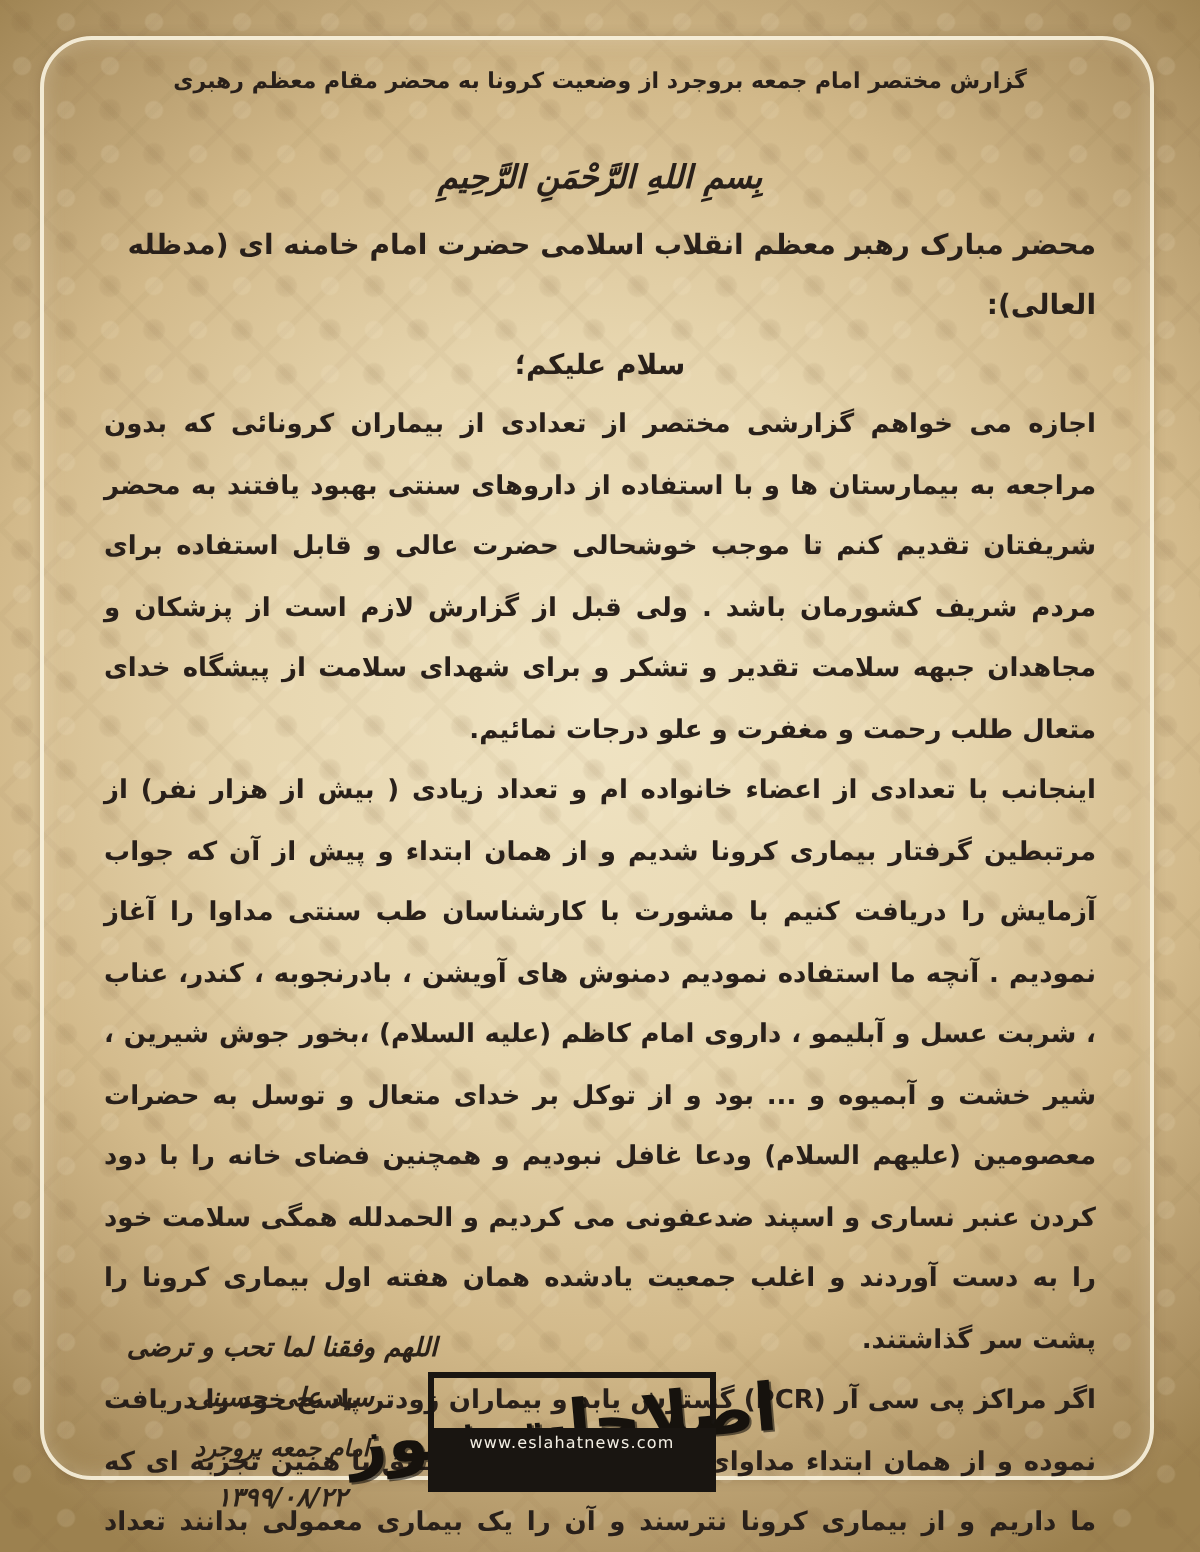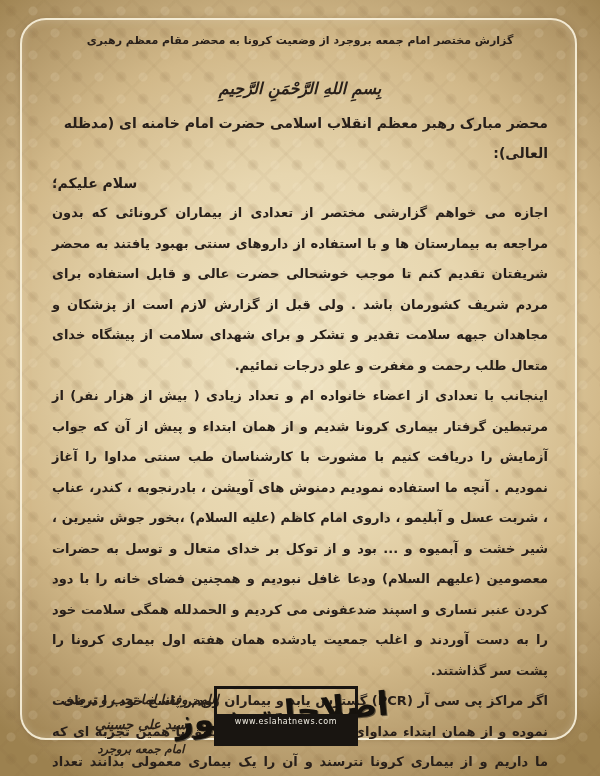--- a/index.html
+++ b/index.html
@@ -33,21 +33,21 @@
     padding:30px 52px 0 52px;
     direction:rtl;
     color:#29201а;
     color:#29201a;
     font-weight:bold;
   }
 
   .title{text-align:center;font-size:11px;line-height:22px;letter-spacing:0;}
   .bismillah{text-align:center;font-size:16px;line-height:26px;margin-top:24px;font-style:italic;}
   .salutation{text-align:right;font-size:14px;line-height:30px;margin-top:6px;}
-  .greeting{text-align:left;font-size:14px;line-height:30px;}
+  .greeting{text-align:center;font-size:14px;line-height:30px;}
   .para{
     text-align:justify;text-justify:inter-word;
     font-size:13px;line-height:30.5px;margin:0;
   }
 
   .signature{
     position:absolute;left:46px;bottom:14px;width:190px;
     direction:rtl;text-align:center;color:#2b2118;font-weight:bold;
   }
   .signature .sig-line{line-height:25px;font-style:italic;}
@@ -93,20 +93,21 @@
     <p class="para">اجازه می خواهم گزارشی مختصر از تعدادی از بیماران کرونائی که بدون مراجعه به بیمارستان ها و با استفاده از داروهای سنتی بهبود یافتند به محضر شریفتان تقدیم کنم تا موجب خوشحالی حضرت عالی و قابل استفاده برای مردم شریف کشورمان باشد . ولی قبل از گزارش لازم است از پزشکان و مجاهدان جبهه سلامت تقدیر و تشکر و برای شهدای سلامت از پیشگاه خدای متعال طلب رحمت و مغفرت و علو درجات نمائیم.</p>
     <p class="para">اینجانب با تعدادی از اعضاء خانواده ام و تعداد زیادی ( بیش از هزار نفر) از مرتبطین گرفتار بیماری کرونا شدیم و از همان ابتداء و پیش از آن که جواب آزمایش را دریافت کنیم با مشورت با کارشناسان طب سنتی مداوا را آغاز نمودیم . آنچه ما استفاده نمودیم دمنوش های آویشن ، بادرنجوبه ، کندر، عناب ، شربت عسل و آبلیمو ، داروی امام کاظم (علیه السلام) ،بخور جوش شیرین ، شیر خشت و آبمیوه و ... بود و از توکل بر خدای متعال و توسل به حضرات معصومین (علیهم السلام) ودعا غافل نبودیم و همچنین فضای خانه را با دود کردن عنبر نساری و اسپند ضدعفونی می کردیم و الحمدلله همگی سلامت خود را به دست آوردند و اغلب جمعیت یادشده همان هفته اول بیماری کرونا را پشت سر گذاشتند.</p>
     <p class="para">اگر مراکز پی سی آر (PCR) گسترش یابد و بیماران زودتر پاسخ خود را دریافت نموده و از همان ابتداء مداوای خودرا آغاز نمایند مطابق با همین تجربه ای که ما داریم و از بیماری کرونا نترسند و آن را یک بیماری معمولی بدانند تعداد فوتی ها به حداقل خواهد رسید ان شاء الله .</p>
 
   </div>
 
   <div class="signature">
     <div class="sig-line sig-prayer">اللهم وفقنا لما تحب و ترضی</div>
     <div class="sig-line sig-name">سید علی حسینی</div>
     <div class="sig-line sig-role">امام جمعه بروجرد</div>
+    <div class="sig-line sig-date">۱۳۹۹/۰۸/۲۲</div>
   </div>
 
   <div class="logo">
     <div class="logo-frame"></div>
     <div class="logo-callig">اصلاحات نیوز</div>
     <div class="logo-urlbar">www.eslahatnews.com</div>
   </div>
 
 </div>
 

